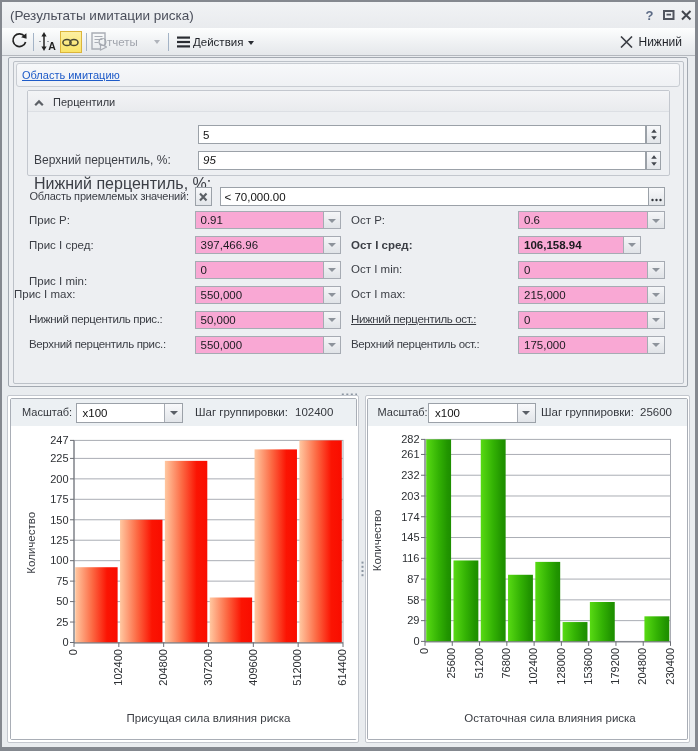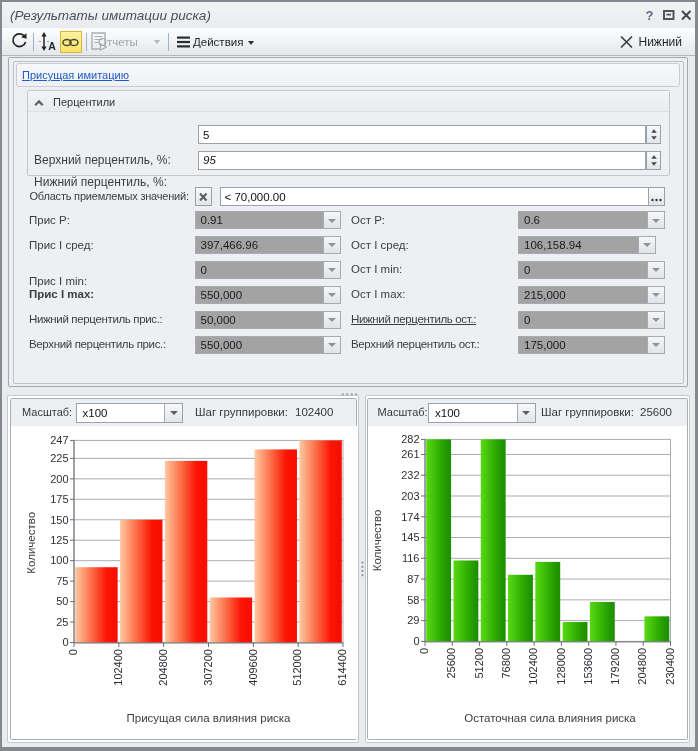--- a/index.html
+++ b/index.html
@@ -11,34 +11,34 @@
      border-right:3px solid #84888f;border-bottom:4px solid #84888f;
      box-sizing:border-box;z-index:50;pointer-events:none;}
   #titlebar{position:absolute;left:2px;top:2px;width:693px;height:26px;
     background:linear-gradient(#f1f3f5,#e9ebee);}
   #toolbar{position:absolute;left:2px;top:28px;width:693px;height:27px;
     background:linear-gradient(#fdfefe, #eff1f3 55%, #e5e8eb);
     border-bottom:1px solid #b4b8be;}
   .tbsep{position:absolute;width:1px;height:18px;top:33px;background:#a3b3c6;}
   .lbl{position:absolute;font-size:11.5px;color:#3b3e45;white-space:nowrap;}
   .field{position:absolute;background:#fff;border:1px solid #9ba1a8;box-sizing:border-box;}
-  .dfield{position:absolute;background:#a3a3a3;border:1px solid #a6abb3;box-sizing:border-box;}
+  .dfield{position:absolute;background:#f9a8d4;border:1px solid #a6abb3;box-sizing:border-box;}
   .dfield .val{position:absolute;left:5px;top:2.2px;font-size:11.5px;color:#1a1b1f;}
   .darrow{position:absolute;right:0;top:0;bottom:0;width:16px;border-left:1px solid #a6abb3;
      background:linear-gradient(#f5f6f8,#e0e3e7);}
   .darrow:after{content:"";position:absolute;left:50%;top:50%;margin:-1.5px 0 0 -4px;
      border:4px solid transparent;border-top:4px solid #8d939b;}
   .darkarr:after{border-top-color:#5a5f66;}
   .btn{position:absolute;background:linear-gradient(#f8f9fb,#e2e5e9);border:1px solid #9ba1a8;box-sizing:border-box;}
 </style>
 </head>
 <body>
 
 <div id="titlebar"></div>
-<div class="abs" style="left:10px;top:8px;font-size:13.5px;color:#4b4f5b;font-style:italic;">(Результаты имитации риска)</div>
+<div class="abs" style="left:10px;top:8px;font-size:13.5px;color:#4b4f5b;">(Результаты имитации риска)</div>
 <svg class="abs" style="left:642px;top:8px" width="52" height="14" viewBox="0 0 52 14">
   <text x="3.5" y="12" font-size="13" font-weight="bold" fill="#5b6a85">?</text>
   <rect x="22" y="3" width="9.5" height="8" fill="none" stroke="#51555e" stroke-width="2"></rect>
   <rect x="24.5" y="5.7" width="4.5" height="1.8" fill="#51555e"></rect>
   <path d="M40 3 L48.5 11.5 M48.5 3 L40 11.5" stroke="#43474e" stroke-width="2"></path>
 </svg>
 
 <div id="toolbar"></div>
 <svg class="abs" style="left:10px;top:32px" width="18" height="18" viewBox="0 0 18 18">
   <path d="M14.6 4.4 A 6.4 6.4 0 1 0 15.6 9.9" fill="none" stroke="#232323" stroke-width="1.7"></path>
@@ -77,30 +77,30 @@
 <svg class="abs" style="left:620px;top:36px" width="13" height="12" viewBox="0 0 13 12">
   <path d="M1 0.5 L12 11.5 M12 0.5 L1 11.5" stroke="#3a3d43" stroke-width="1.6"></path>
 </svg>
 <div class="lbl" style="left:638.5px;top:35px;font-size:12px;color:#1f2228;">Нижний</div>
 
 <div class="abs" style="left:8px;top:57px;width:679.5px;height:330px;border:1px solid #a3a9b1;border-radius:2px;background:#edeff2;box-sizing:border-box;"></div>
 <div class="abs" style="left:12.5px;top:60.5px;width:671px;height:323.5px;border:1px solid #bcc1c8;border-radius:2px;background:#edeff2;box-sizing:border-box;"></div>
 
 <div class="abs" style="left:15.5px;top:63px;width:664px;height:24px;border:1px solid #c9cdd3;border-radius:3px;
      background:linear-gradient(#f7f8fa,#eff1f4);box-sizing:border-box;"></div>
-<div class="abs" style="left:22px;top:69px;font-size:11px;"><span style="color:#1e5bc8;text-decoration:underline;">Присущая имитацию</span></div>
+<div class="abs" style="left:22px;top:69px;font-size:11px;"><span style="color:#1e5bc8;text-decoration:underline;">Область имитацию</span></div>
 
 <div class="abs" style="left:27px;top:90px;width:643px;height:86px;border:1px solid #c3c7ce;border-radius:2px;background:#edeff2;box-sizing:border-box;"></div>
 <div class="abs" style="left:28px;top:91px;width:641px;height:21px;background:linear-gradient(#f3f4f6,#e9ebee);border-bottom:1px solid #dcdfe4;box-sizing:border-box;"></div>
 <svg class="abs" style="left:34px;top:99px" width="10" height="8" viewBox="0 0 10 8">
   <path d="M1.2 6.2 L5 2.4 L8.8 6.2" fill="none" stroke="#5c6066" stroke-width="2.2"></path>
 </svg>
 <div class="lbl" style="left:53px;top:96px;font-size:11px;color:#34373d;">Перцентили</div>
 
-<div class="lbl" style="left:34px;top:128px;font-size:12px;letter-spacing:0.01px;margin-top:47px;">Нижний перцентиль, %:</div>
+<div class="lbl" style="left:34px;top:128px;font-size:16px;letter-spacing:0.01px;margin-top:47px;">Нижний перцентиль, %:</div>
 <div class="field" style="left:197.5px;top:125px;width:448px;height:19px;">
   <div class="abs" style="left:4.5px;top:2.5px;font-size:11.5px;color:#111;">5</div>
 </div>
 <div class="btn" style="left:645.5px;top:125px;width:15.5px;height:19px;">
   <svg width="14" height="17" viewBox="0 0 14 17">
     <path d="M7 3.2 L9.8 6.8 L4.2 6.8 Z" fill="#43474e"></path>
     <path d="M7 13.8 L9.8 10.2 L4.2 10.2 Z" fill="#43474e"></path>
   </svg>
 </div>
 <div class="lbl" style="left:34px;top:153px;font-size:12px;letter-spacing:0.01px;">Верхний перцентиль, %:</div>
@@ -140,36 +140,36 @@
 <div class="lbl" style="left:351px;top:213.6px;">Ост P:</div>
 <div class="dfield" style="left:518px;top:211.0px;width:146.7px;height:18px;">
       <div class="val">0.6</div>
       <div class="darrow"></div>
     </div>
 <div class="lbl" style="left:29px;top:238.5px;">Прис I сред:</div>
 <div class="dfield" style="left:194.5px;top:235.9px;width:146px;height:18px;">
       <div class="val">397,466.96</div>
       <div class="darrow"></div>
     </div>
-<div class="lbl" style="left:351px;top:238.5px;">Ост I сред:</div>
-<div class="dfield" style="left:518px;top:235.9px;width:138px;height:18px;">
+<div class="lbl" style="left:351px;top:238.5px;font-weight:bold;">Ост I сред:</div>
+<div class="dfield" style="left:518px;top:235.9px;width:123px;height:18px;font-weight:bold;">
       <div class="val">106,158.94</div>
       <div class="darrow"></div>
     </div>
 <div class="lbl" style="left:29px;top:263.4px;margin-top:12px;">Прис I min:</div>
 <div class="dfield" style="left:194.5px;top:260.8px;width:146px;height:18px;">
       <div class="val">0</div>
       <div class="darrow"></div>
     </div>
 <div class="lbl" style="left:351px;top:263.4px;">Ост I min:</div>
 <div class="dfield" style="left:518px;top:260.8px;width:146.7px;height:18px;">
       <div class="val">0</div>
       <div class="darrow"></div>
     </div>
-<div class="lbl" style="left:29px;top:288.3px;font-weight:bold;">Прис I max:</div>
+<div class="lbl" style="left:14px;top:288.3px;">Прис I max:</div>
 <div class="dfield" style="left:194.5px;top:285.7px;width:146px;height:18px;">
       <div class="val">550,000</div>
       <div class="darrow"></div>
     </div>
 <div class="lbl" style="left:351px;top:288.3px;">Ост I max:</div>
 <div class="dfield" style="left:518px;top:285.7px;width:146.7px;height:18px;">
       <div class="val">215,000</div>
       <div class="darrow"></div>
     </div>
 <div class="lbl" style="left:29px;top:313.2px;letter-spacing:-0.35px;">Нижний перцентиль прис.:</div>

